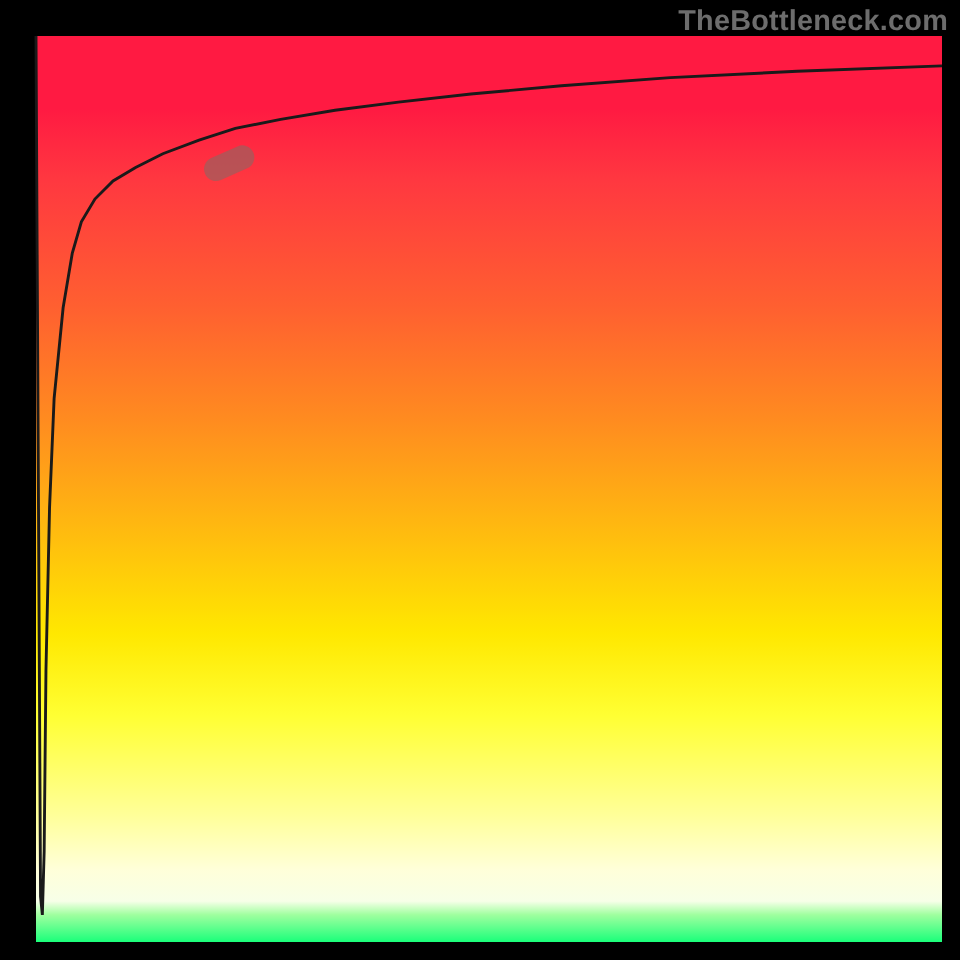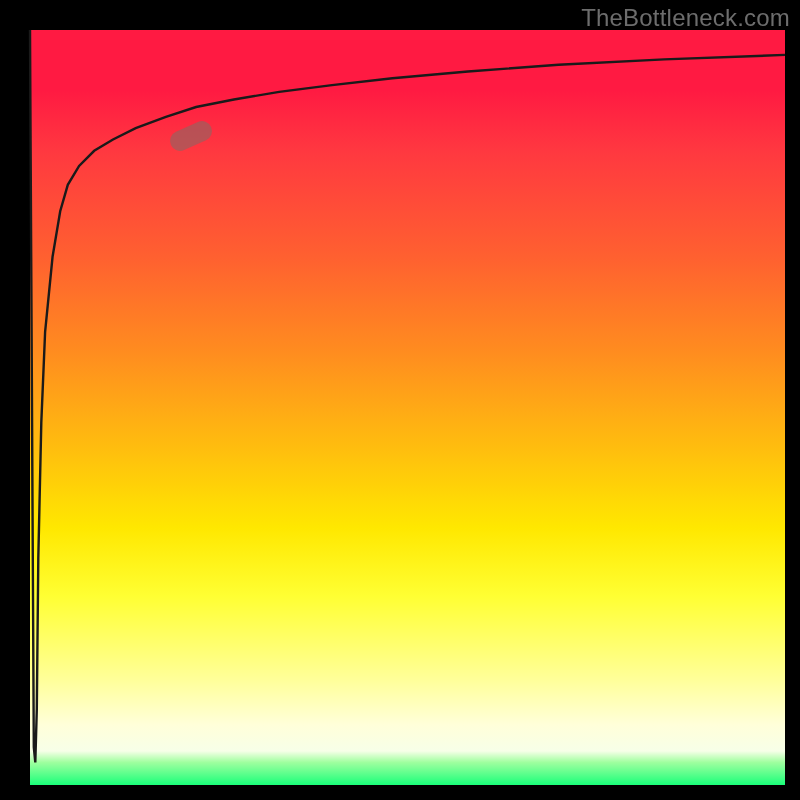--- a/index.html
+++ b/index.html
@@ -55,21 +55,21 @@
     border-radius: 11px;
     background: rgba(158, 94, 93, 0.72);
     transform-origin: center center;
   }
   .watermark {
     position: absolute;
     top: 4px;
     right: 10px;
     font-size: 24px;
     color: #6d6d6d;
-    font-weight: 400;
+    font-weight: 700;
     letter-spacing: 0.2px;
   }
 </style>
 </head>
 <body>
 
 <div class="frame">
   <div class="watermark">TheBottleneck.com</div>
 
   <div class="plot">

